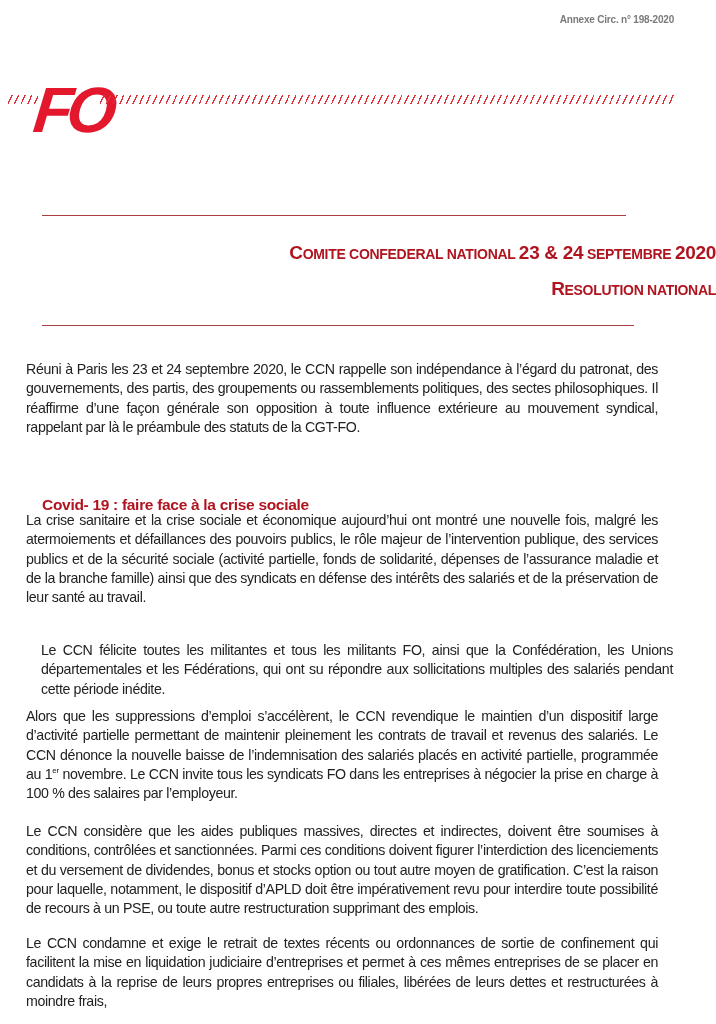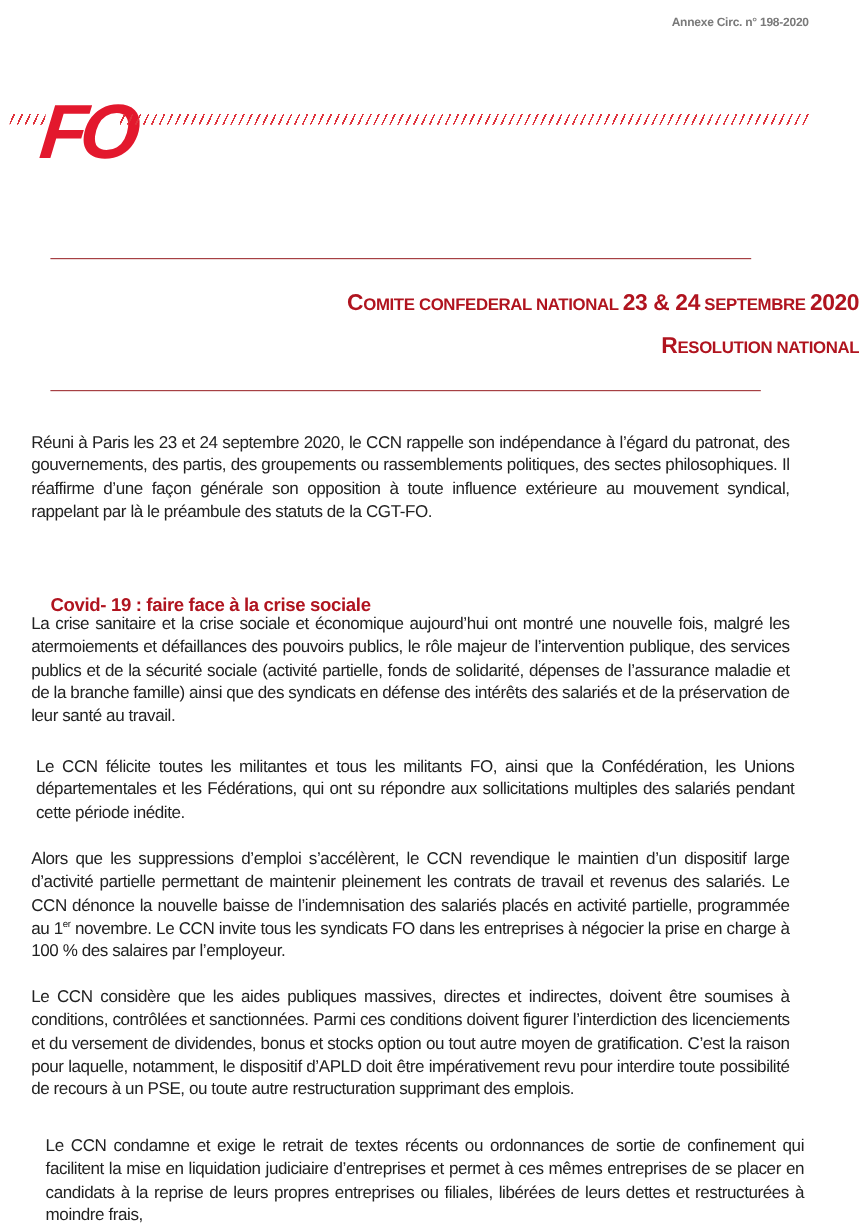--- a/index.html
+++ b/index.html
@@ -51,16 +51,16 @@
   <span class="sc-big">R</span><span class="sc-small">ESOLUTION NATIONAL</span>
 </div>
 
 <div class="rule bottom"></div>
 
 <p class="body-text" style="top:360px; margin:0;">Réuni à Paris les 23 et 24 septembre 2020, le CCN rappelle son indépendance à l’égard du patronat, des gouvernements, des partis, des groupements ou rassemblements politiques, des sectes philosophiques. Il réaffirme d’une façon générale son opposition à toute influence extérieure au mouvement syndical, rappelant par là le préambule des statuts de la CGT-FO.</p>
 
 <div class="section-heading">Covid- 19 : faire face à la crise sociale</div>
 
 <p class="body-text" style="top:511px; margin:0;">La crise sanitaire et la crise sociale et économique aujourd’hui ont montré une nouvelle fois, malgré les atermoiements et défaillances des pouvoirs publics, le rôle majeur de l’intervention publique, des services publics et de la sécurité sociale (activité partielle, fonds de solidarité, dépenses de l’assurance maladie et de la branche famille) ainsi que des syndicats en défense des intérêts des salariés et de la préservation de leur santé au travail.</p>
-<p class="body-text" style="top:626px; margin:4px;">Le CCN félicite toutes les militantes et tous les militants FO, ainsi que la Confédération, les Unions départementales et les Fédérations, qui ont su répondre aux sollicitations multiples des salariés pendant cette période inédite.</p>
+<p class="body-text" style="top:626px; margin:15px;">Le CCN félicite toutes les militantes et tous les militants FO, ainsi que la Confédération, les Unions départementales et les Fédérations, qui ont su répondre aux sollicitations multiples des salariés pendant cette période inédite.</p>
 <p class="body-text" style="top:707px; margin:0;"><span>Alors que les suppressions d’emploi s’accélèrent, le CCN revendique le maintien d’un dispositif large d’activité partielle permettant de maintenir pleinement les contrats de travail et revenus des salariés. Le CCN dénonce la nouvelle baisse de l’indemnisation des salariés placés en activité partielle, programmée au 1</span><sup>er</sup><span> novembre. Le CCN invite tous les syndicats FO dans les entreprises à négocier la prise en charge à 100 % des salaires par l’employeur.</span></p>
 <p class="body-text" style="top:822px; margin:0;">Le CCN considère que les aides publiques massives, directes et indirectes, doivent être soumises à conditions, contrôlées et sanctionnées. Parmi ces conditions doivent figurer l’interdiction des licenciements et du versement de dividendes, bonus et stocks option ou tout autre moyen de gratification. C’est la raison pour laquelle, notamment, le dispositif d’APLD doit être impérativement revu pour interdire toute possibilité de recours à un PSE, ou toute autre restructuration supprimant des emplois.</p>
-<p class="body-text" style="top:934px; margin:12px;">Le CCN condamne et exige le retrait de textes récents ou ordonnances de sortie de confinement qui facilitent la mise en liquidation judiciaire d’entreprises et permet à ces mêmes entreprises de se placer en candidats à la reprise de leurs propres entreprises ou filiales, libérées de leurs dettes et restructurées à moindre frais,</p>
+<p class="body-text" style="top:934px; margin:0;">Le CCN condamne et exige le retrait de textes récents ou ordonnances de sortie de confinement qui facilitent la mise en liquidation judiciaire d’entreprises et permet à ces mêmes entreprises de se placer en candidats à la reprise de leurs propres entreprises ou filiales, libérées de leurs dettes et restructurées à moindre frais,</p>
 
 </body></html>

